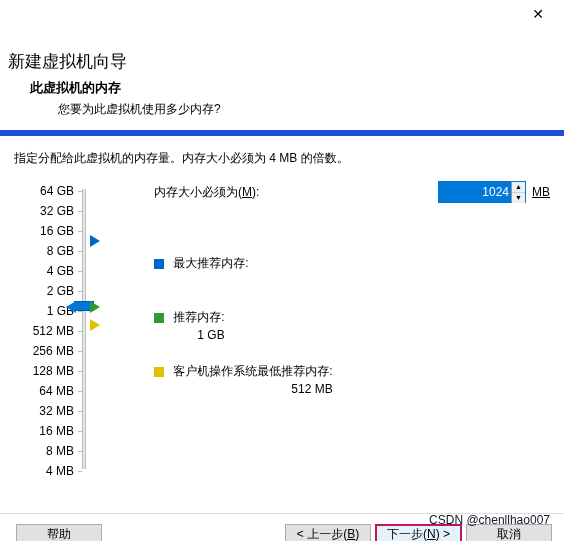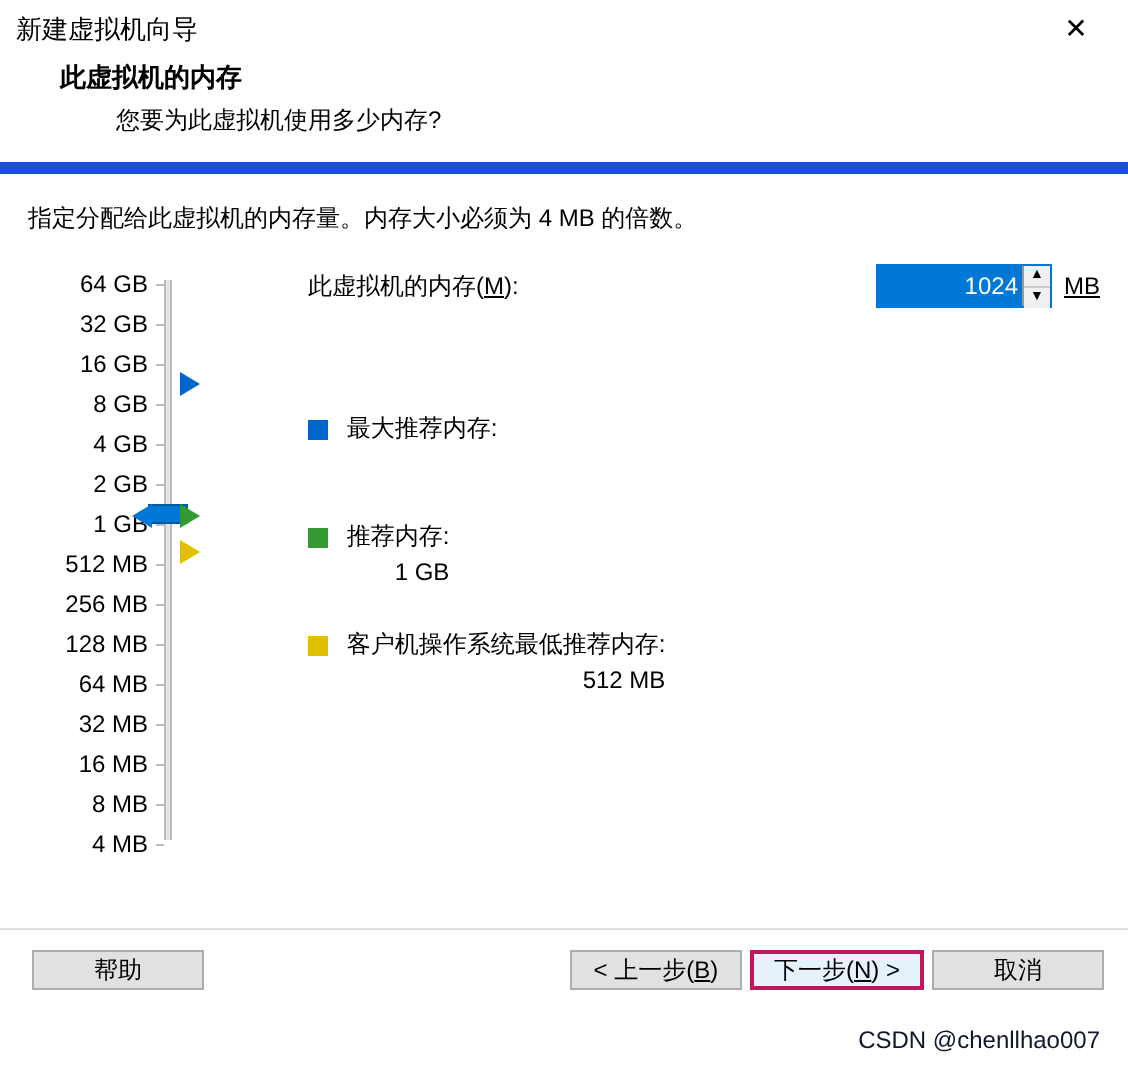--- a/index.html
+++ b/index.html
@@ -1,18 +1,18 @@
 <!DOCTYPE html>
 <html><head>
 <meta charset="utf-8">
 <style>
 * { box-sizing: border-box; margin: 0; padding: 0; font-family: "Microsoft YaHei", "Segoe UI", sans-serif; }
 body { width: 564px; height: 541px; background: #fff; font-size: 12px; color: #000; }
 .titlebar { display: flex; align-items: flex-start; justify-content: space-between; padding: 6px 8px 2px 8px; }
-.titlebar .title { font-size: 13px; }
+.titlebar .title { font-size: 17px; margin-top: 44px; }
 .titlebar .close { width: 36px; text-align: center; font-size: 14px; font-family: Arial; }
 .header { padding: 4px 0 12px 30px; border-bottom: 6px solid #1d4ed8; }
 .header .h1 { font-weight: bold; font-size: 13px; margin-bottom: 4px; }
 .header .h2 { padding-left: 28px; }
 .instr { padding: 14px 0 6px 14px; }
 .body { display: flex; padding: 8px 14px 0 14px; height: 340px; }
 .scale-col { width: 100px; position: relative; }
 .scale-labels { position: absolute; top: 0; left: 0; width: 60px; }
 .scale-labels div { text-align: right; height: 20px; line-height: 20px; }
 .track { position: absolute; top: 8px; left: 68px; width: 4px; height: 280px; background: #e5e5e5; border-left: 1px solid #bbb; border-right: 1px solid #bbb; }
@@ -97,21 +97,21 @@
     <div class="marker rtri" style="top:54px;border-left-color:#0066cc"></div>
     <div class="slider-thumb" style="top:120px"></div>
     <div class="marker rtri" style="top:120px;border-left-color:#339933"></div>
     <div class="marker rtri" style="top:138px;border-left-color:#e0c000"></div>
     <div class="marker ltri" style="top:120px;border-right-color:#0078d7"></div>
   </div>
 
   <div class="info-col">
     <div class="mem-row">
       <span class="mem-label">
-        <span>此虚拟机的内存(</span><u>M</u><span>):</span>
+        <span>内存大小必须为(</span><u>M</u><span>):</span>
       </span>
       <span class="mem-input-wrap">
         <input class="mem-input" value="1024" style="">
         <span class="spinner">
           <span>▲</span>
           <span>▼</span>
         </span>
       </span>
       <span class="mem-unit">MB</span>
     </div>

